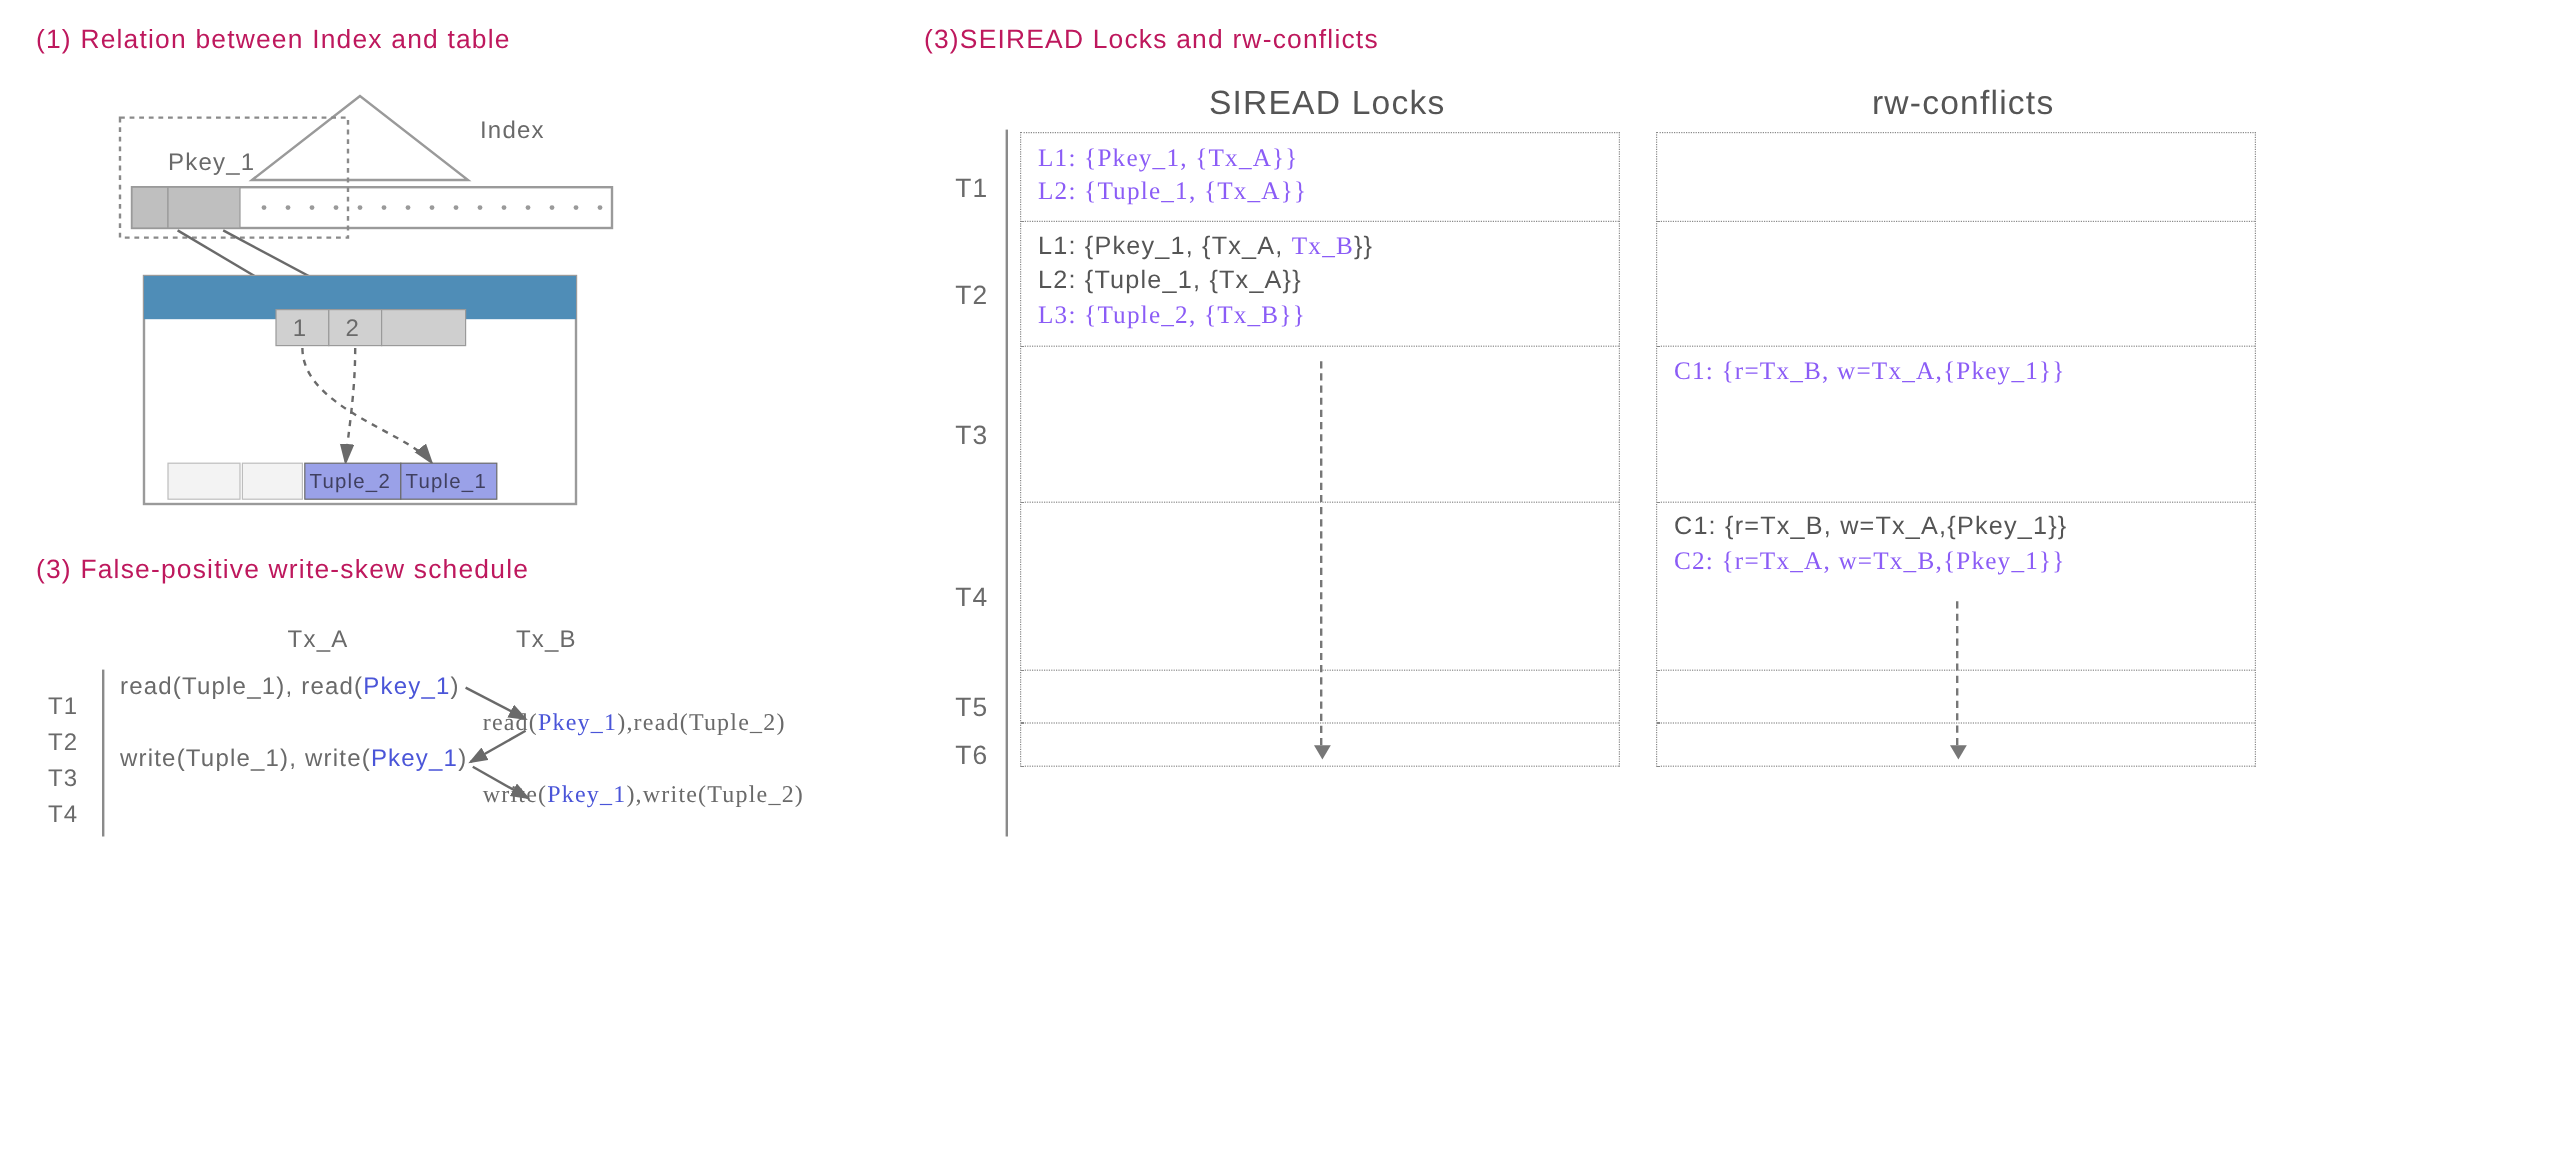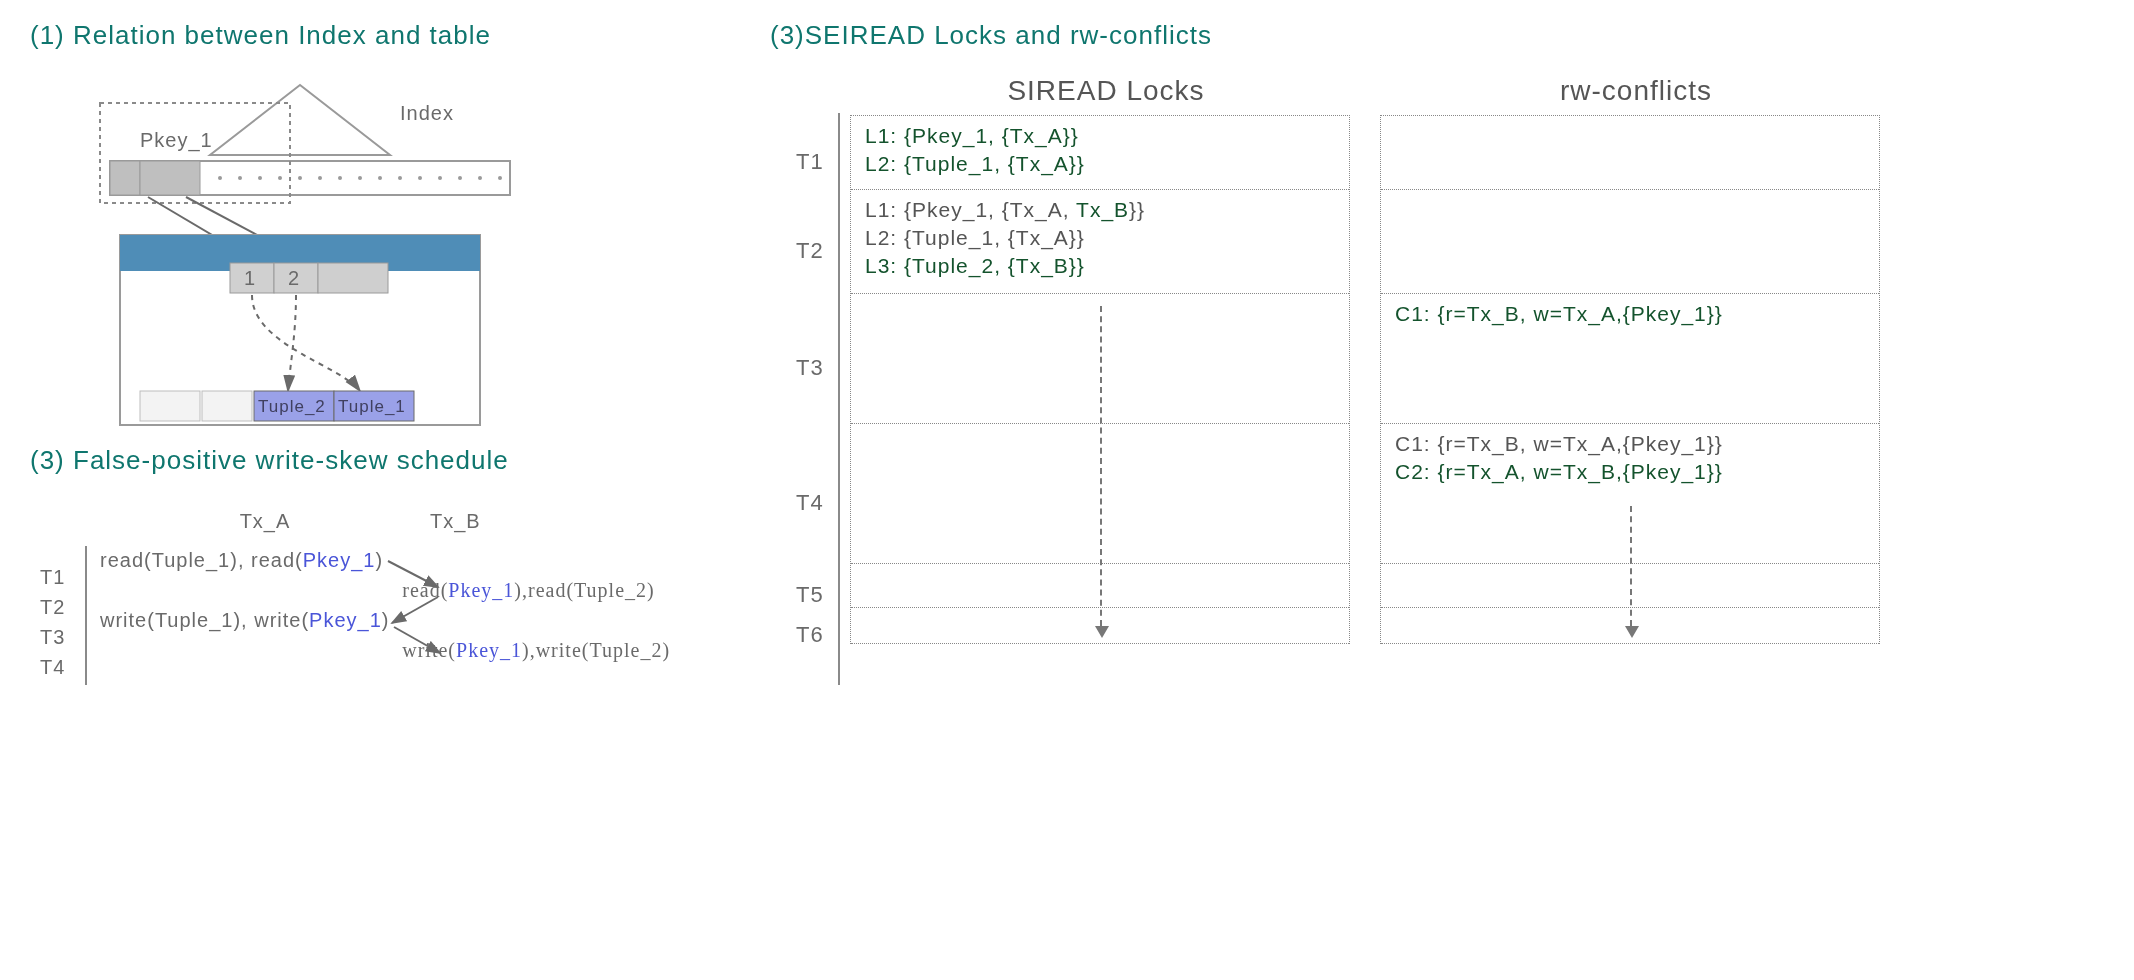--- a/index.html
+++ b/index.html
@@ -12,28 +12,28 @@
     background: #fff;
     width: 2134px;
     letter-spacing: 1px;
   }
   .container {
     display: grid;
     grid-template-columns: 700px 1fr;
     gap: 40px;
   }
   .section-title {
-    font-size: 26px;
-    color: #0f766e;
+    font-size: 22px;
+    color: #be185d;
     margin-bottom: 14px;
   }
   
   .panel1-svg { display:block; }
   
-  .panel3 { }
+  .panel3 { margin-top: 22px; }
   .sched {
     position: relative;
     padding-left: 70px;
     padding-top: 20px;
   }
   .sched-header {
     display: flex;
     margin-bottom: 8px;
   }
   .sched-header .colA { width: 330px; text-align: center; }
@@ -135,21 +135,21 @@
     position:relative;
   }
   .p2-cell {
     border-bottom:1px dotted #888;
     padding: 6px 10px 6px 14px;
     font-size: 21px;
     line-height: 28px;
     min-height: 30px;
     color:#555;
   }
-  .p2-cell .hl { color:#14532d; }
+  .p2-cell .hl { color:#8b5cf6;font-family:Liberation Serif, serif; }
   .p2-cell .line { white-space: nowrap; }
   .p2-col .dash-arrow {
     position:absolute;
     left: 50%;
     width:0;
     border-left: 2px dashed #777;
   }
   .p2-col .dash-arrow::after{
     content:"";
     position:absolute;

